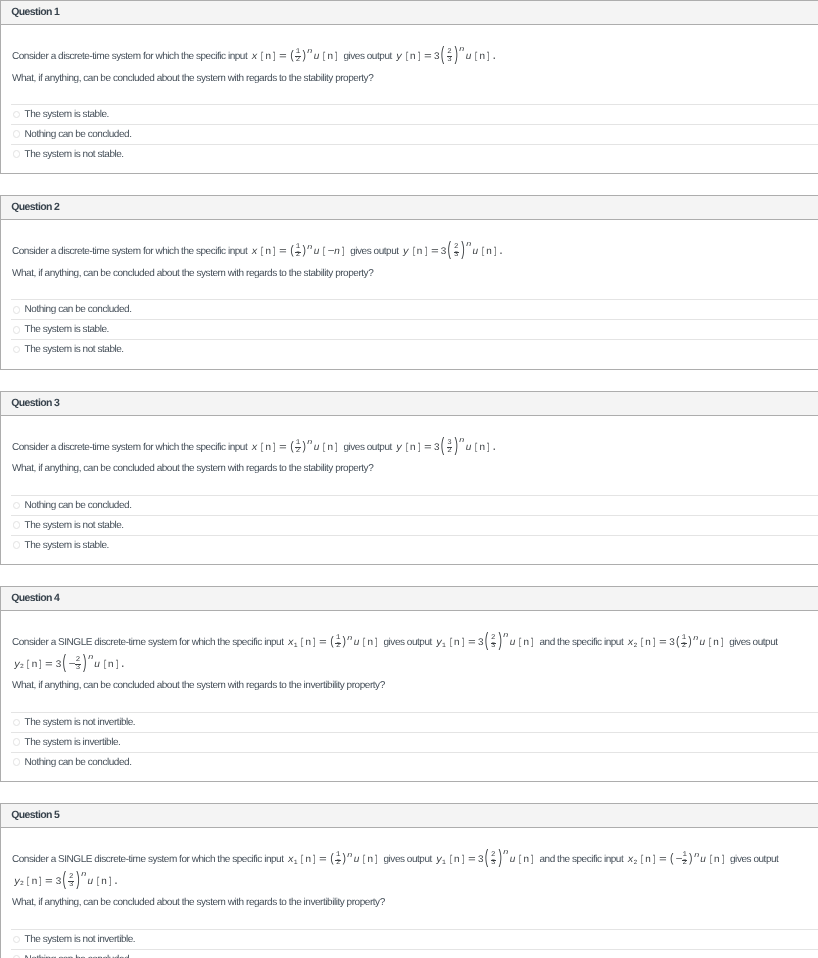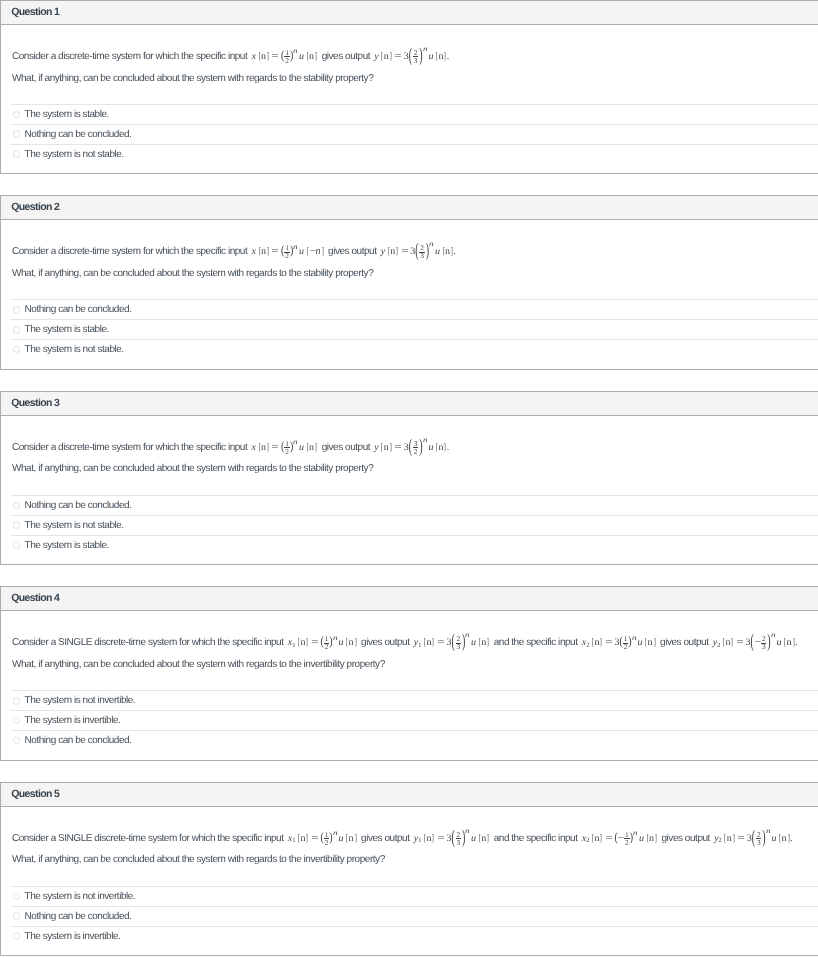--- a/index.html
+++ b/index.html
@@ -6,21 +6,21 @@
 body{font-family:"Liberation Sans",sans-serif;color:#454f59;-webkit-font-smoothing:antialiased;text-rendering:geometricPrecision;}
 .page{width:862px;transform:translateZ(0);}
 .card{border:1px solid #adadad;background:#fff;margin-bottom:21px;}
 .card-header{background:#f4f4f4;border-bottom:1px solid #adadad;height:23px;line-height:23px;padding:0 10.3px;font-weight:bold;font-size:10.5px;letter-spacing:-0.63px;color:#37424c;}
 .qtext{padding:21px 11px 0 11px;font-size:10px;letter-spacing:-0.46px;line-height:21.5px;}
 .qtext p{margin:0;}
 .answers{margin:15px 0 0 0;padding:0 0 10px 0;list-style:none;}
 .ans{border-top:1px solid #e4e4e4;margin-left:10px;height:19.84px;font-size:10px;letter-spacing:-0.46px;display:flex;align-items:center;padding-left:1.8px;box-sizing:border-box;}
 .radio{width:7.6px;height:7.6px;border:1px solid #e2e2e2;border-radius:50%;margin-right:4.2px;flex:0 0 auto;box-sizing:border-box;background:#fff;}
 
-.mth{font-family:Liberation Serif, serif;font-size:10px;letter-spacing:0;color:#3d4144;white-space:nowrap;
+.mth{font-family:Liberation Mono, monospace;font-size:10px;letter-spacing:0;color:#3d4144;white-space:nowrap;
      display:inline-block;height:11px;line-height:11px;vertical-align:baseline;margin:0 1.9px;}
 .mth span{line-height:11px;display:inline-block;vertical-align:baseline;}
 .mi{font-style:italic;}
 .mr{font-style:normal;}
 .mbr{font-style:normal;transform:scaleX(0.62);}
 .mch{font-style:normal;}
 .mpar{font-style:normal;transform:scaleY(1.26);transform-origin:center 57%;}
 .mmin{font-style:normal;transform:scaleX(1.2);margin:0 0.4px;}
 .mop{font-style:normal;margin:0 3.0px;transform:scaleX(1.3);}
 .msp{width:1.7px;}

